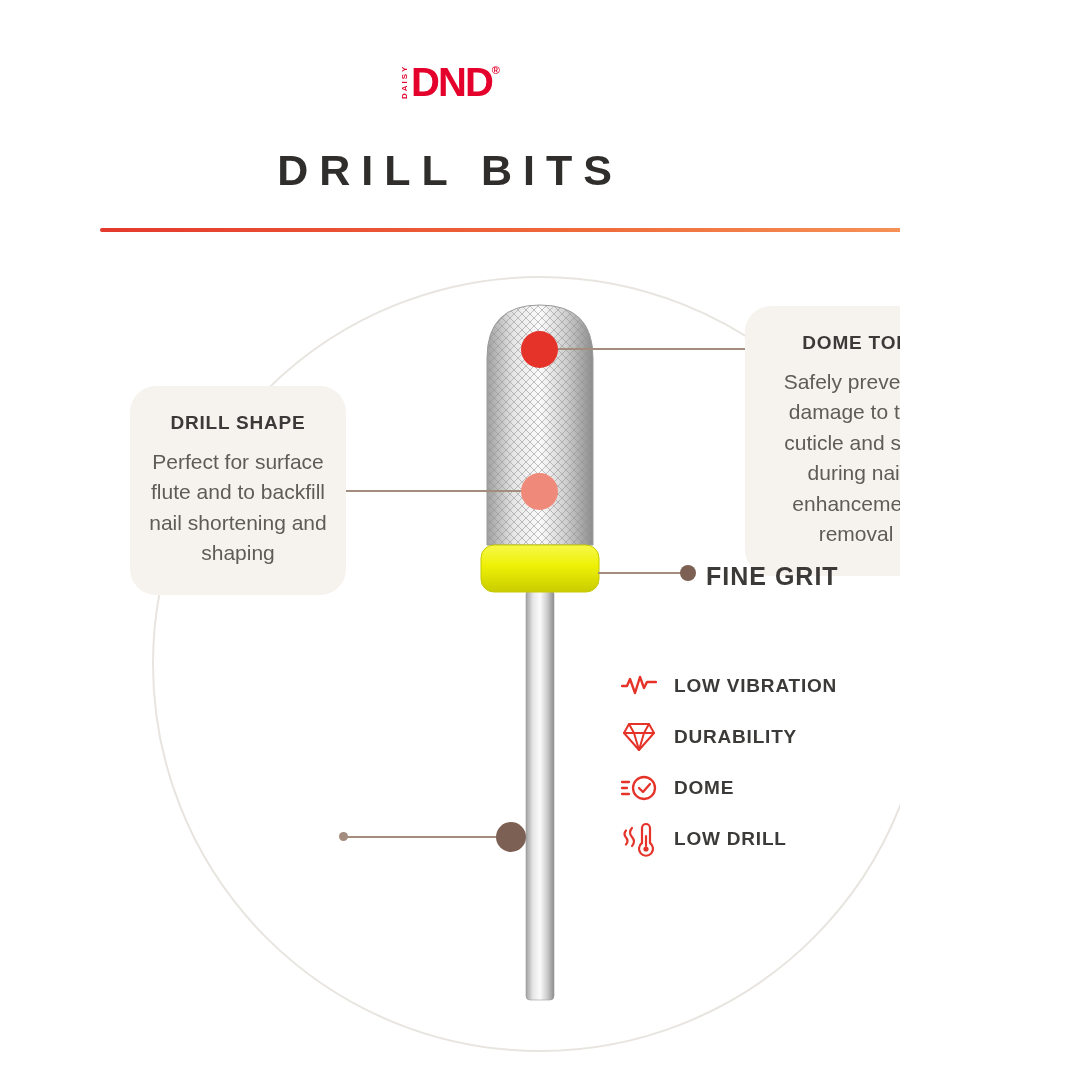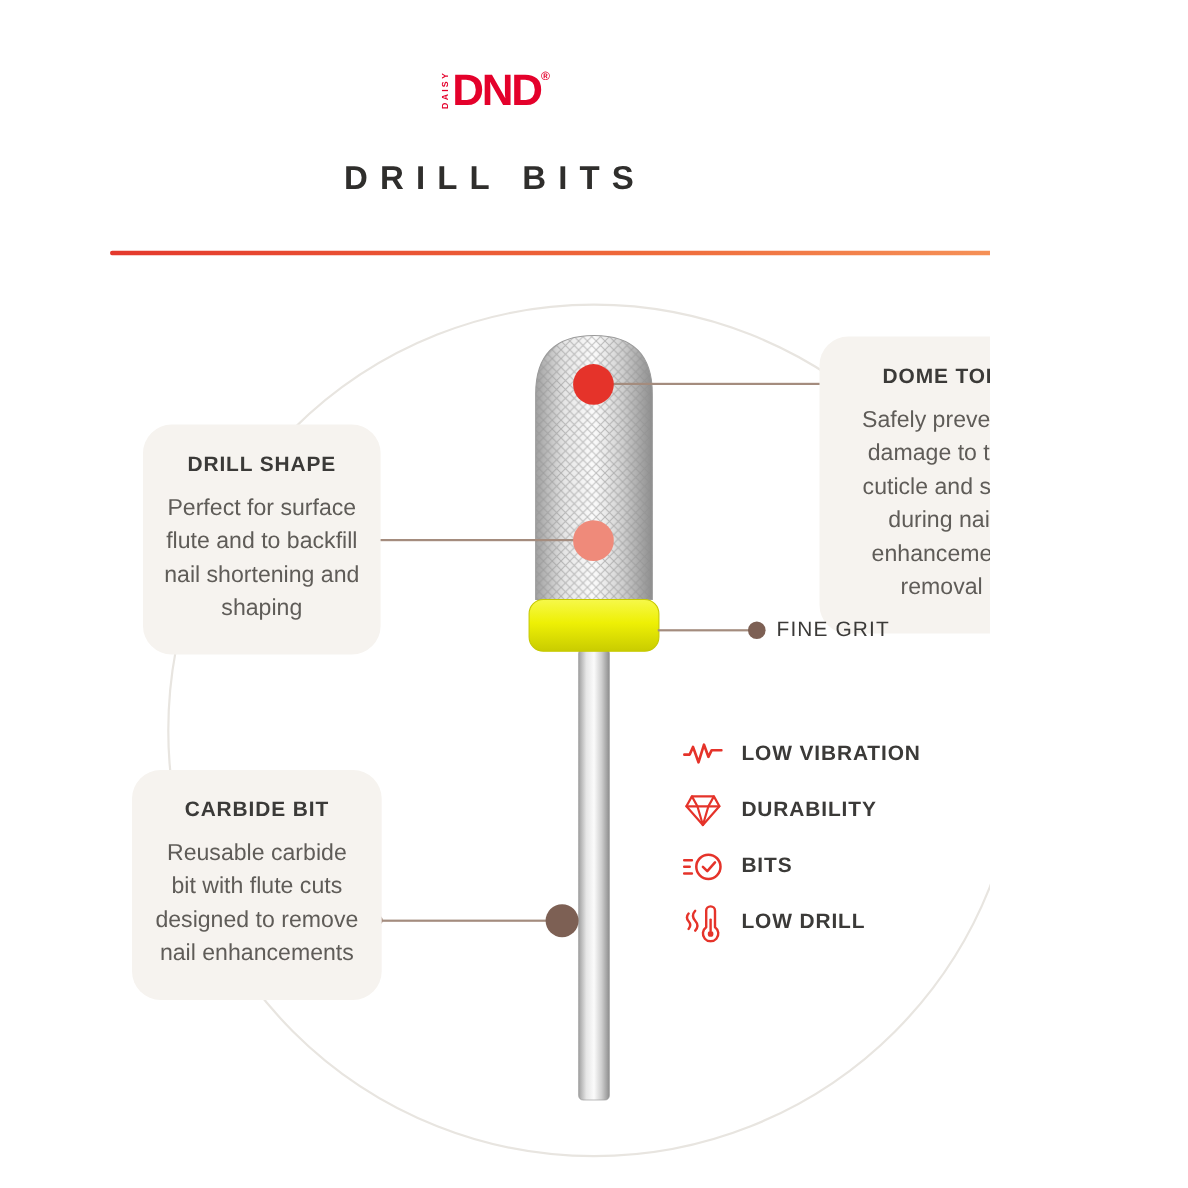--- a/index.html
+++ b/index.html
@@ -47,21 +47,21 @@
     color: var(--logo-red);
     align-self: flex-start;
   }
 
   .title {
     position: absolute;
     top: 146px;
     left: 0;
     width: 100%;
     text-align: center;
-    font-size: 30px;
+    font-size: 43px;
     font-weight: 800;
     letter-spacing: 11px;
     color: var(--title-dark);
   }
 
   .divider {
     position: absolute;
     top: 228px;
     left: 100px;
     width: 880px;
@@ -122,22 +122,22 @@
     color: var(--card-body);
   }
   .card-dome    { left: 745px; top: 306px; width: 222px; min-height: 196px; }
   .card-barrel  { left: 130px; top: 386px; width: 216px; min-height: 196px; }
   .card-carbide { left: 120px; top: 700px; width: 227px; min-height: 196px; }
 
   .finegrit-label {
     position: absolute;
     left: 706px;
     top: 562px;
-    font-size: 19px;
-    font-weight: 400;
+    font-size: 25px;
+    font-weight: 700;
     letter-spacing: 1px;
     color: var(--card-title);
   }
 
   
   .features {
     position: absolute;
     left: 618px;
     top: 668px;
     display: flex;
@@ -223,24 +223,20 @@
   <div class="card card-dome">
     <div class="card-title">DOME TOP</div>
     <div class="card-body">Safely prevents damage to the cuticle and skin during nail enhancement removal</div>
   </div>
 
   <div class="card card-barrel">
     <div class="card-title">DRILL SHAPE</div>
     <div class="card-body">Perfect for surface flute and to backfill nail shortening and shaping</div>
   </div>
 
-  <div class="card card-carbide">
-    <div class="card-title">CARBIDE BIT</div>
-    <div class="card-body">Reusable carbide bit with flute cuts designed to remove nail enhancements</div>
-  </div>
 
   <div class="finegrit-label">FINE GRIT</div>
 
   <div class="features">
 
     <div class="feature">
       <span class="feature-icon">
         <svg width="36" height="30" viewBox="0 0 36 30">
           <path d="M1 15 h5 l3 -7 5 14 5 -16 4 11 3 -6 h9" fill="none" stroke="var(--accent-red)" stroke-width="2.4" stroke-linecap="round" stroke-linejoin="round"></path>
         </svg>
@@ -265,21 +261,21 @@
     <div class="feature">
       <span class="feature-icon">
         <svg width="38" height="32" viewBox="0 0 38 32">
           <g fill="none" stroke="var(--accent-red)" stroke-width="2.3" stroke-linecap="round" stroke-linejoin="round">
             <path d="M2 10 h7 M2 16 h5 M2 22 h7"></path>
             <circle cx="24" cy="16" r="11"></circle>
             <path d="M19 16 l4 4 7 -8"></path>
           </g>
         </svg>
       </span>
-      <span class="feature-label">BITS</span>
+      <span class="feature-label">DOME</span>
     </div>
 
     <div class="feature">
       <span class="feature-icon">
         <svg width="34" height="36" viewBox="0 0 34 36">
           <g fill="none" stroke="var(--accent-red)" stroke-width="2.2" stroke-linecap="round" stroke-linejoin="round">
             <path d="M20 22 V7 a4 4 0 0 1 8 0 v15 a7 7 0 1 1 -8 0 Z"></path>
             <path d="M24 15 v10"></path>
             <circle cx="24" cy="28" r="2.6" fill="var(--accent-red)" stroke="none"></circle>
             <path d="M10 7 q-4 4.5 0 9 q4 4.5 0 9"></path>

